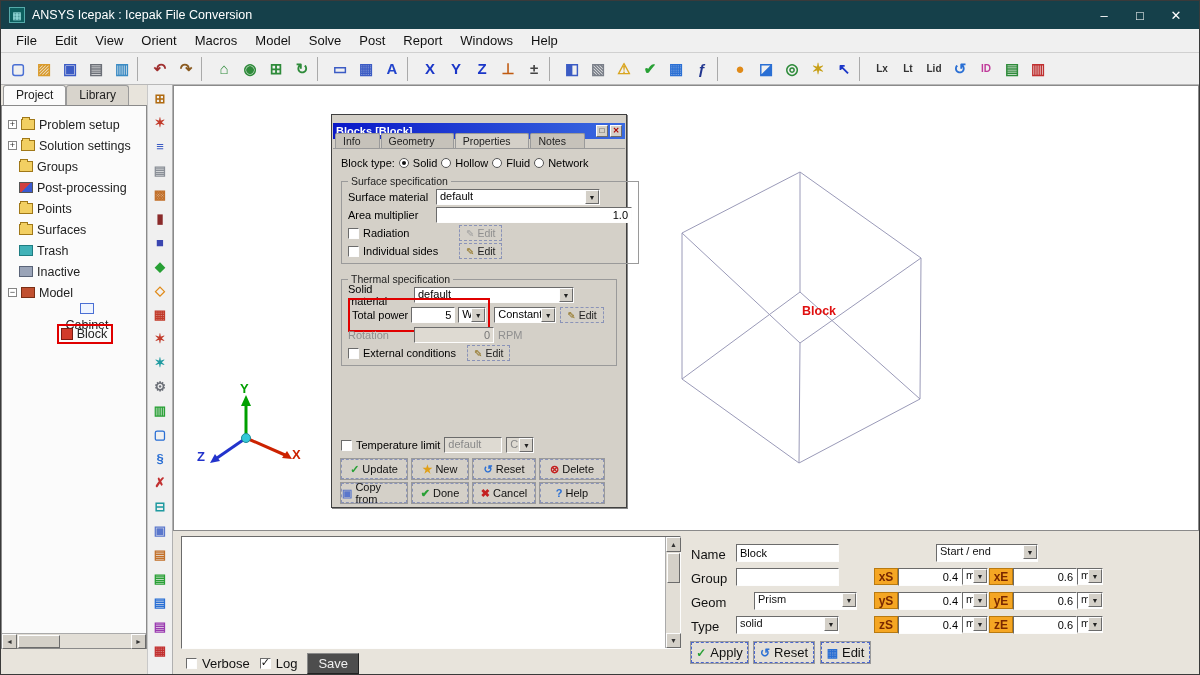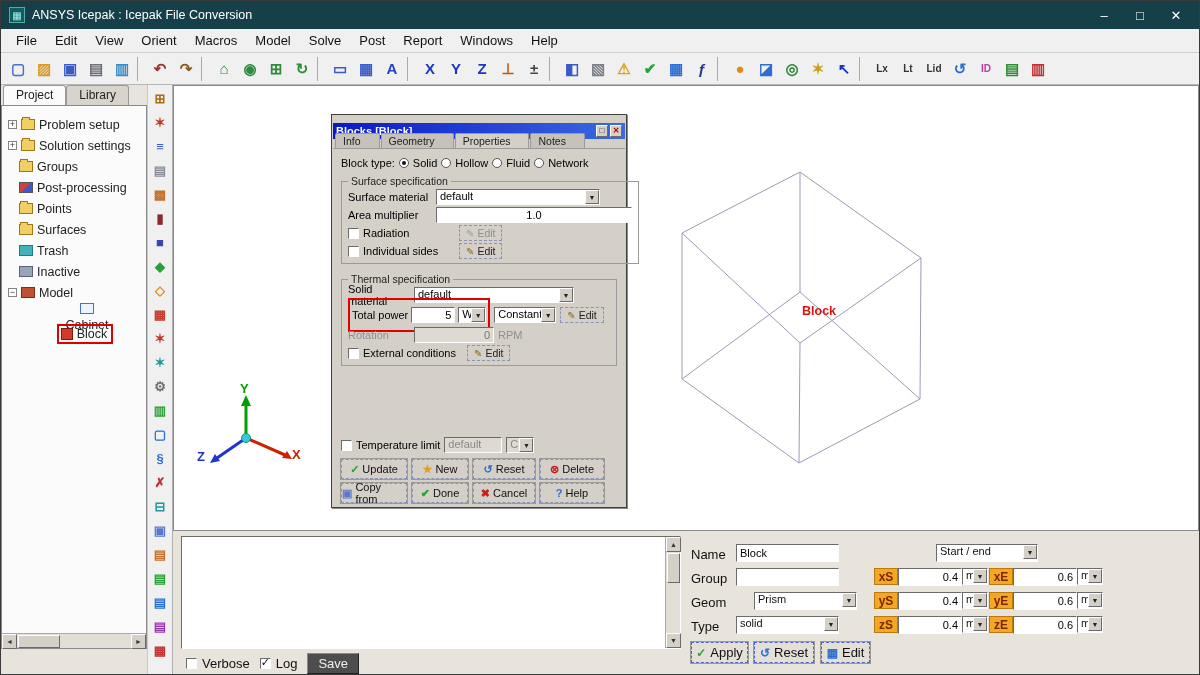--- a/index.html
+++ b/index.html
@@ -337,21 +337,21 @@
         <legend>Surface specification</legend>
         <div class="frow">
           <span style="width:84px">Surface material</span>
           <span class="dd" style="width:164px">
             <span class="dd-text">default</span>
             <span class="dd-arrow">▼</span>
           </span>
         </div>
         <div class="frow">
           <span style="width:84px">Area multiplier</span>
-          <input class="tin right" style="width: 196px; text-align: center;" value="1.0">
+          <input class="tin right" style="width: 196px;" value="1.0">
         </div>
         <div class="frow">
           <span class="cb"></span>
           <span style="width:92px">Radiation</span>
           <span class="ebtn disabled">
               <span class="micon">✎</span>
               <span>Edit</span>
             </span>
         </div>
         <div class="frow">

